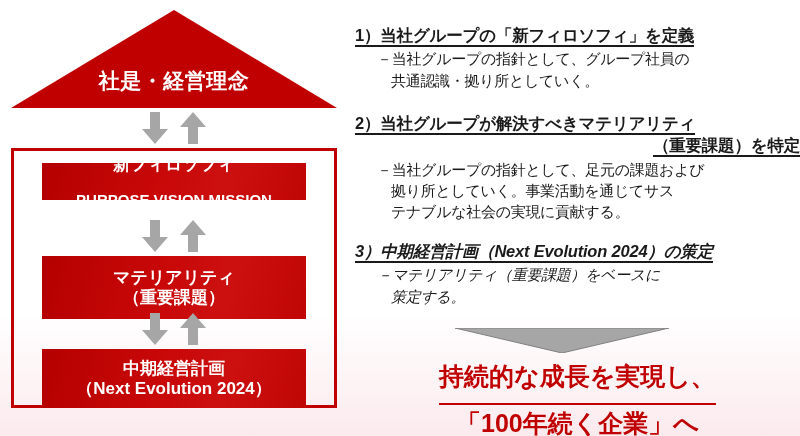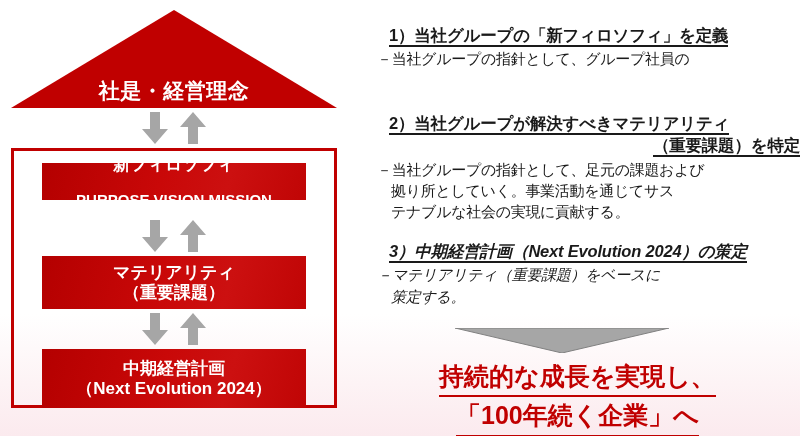--- a/index.html
+++ b/index.html
@@ -32,21 +32,21 @@
   .roof {
     position: absolute;
     left: 11px; top: 10px;
     width: 326px; height: 98px;
   }
   .roof svg { display:block; width:100%; height:100%; }
 
   .roof-label {
     position: absolute;
     left: 11px;
-    top: 80px;
+    top: 70px;
     width: 326px;
     text-align: center;
     color: #ffffff;
     font-size: 21px;
     font-weight: bold;
     letter-spacing: 0.5px;
     line-height: 1;
     white-space: nowrap;
   }
 
@@ -81,21 +81,21 @@
     white-space: nowrap;
   }
   .box .l2 {
     font-size: 15px;
     font-weight: bold;
     line-height: 1.15;
     white-space: nowrap;
     margin-top: 16px;
   }
   #box-philosophy { top: 163px; height: 37px; }
-  #box-materiality { top: 256px; height: 53px; }
+  #box-materiality { top: 256px; height: 63px; }
   #box-midplan    { top: 349px; height: 59px; }
 
   
   .arrow-pair {
     position: absolute;
     left: 125px;
     width: 98px;
     display: flex;
     justify-content: center;
     gap: 12px;
@@ -120,21 +120,20 @@
   .item-head {
     font-size: 16.5px;
     font-weight: bold;
     line-height: 1.35;
     letter-spacing: -0.2px;
     white-space: nowrap;
   }
   .item-head span.u {
     border-bottom: 2px solid #1a1a1a;
     padding-bottom: 1px;
-    margin-left: 34px;
   }
   .item-sub {
     margin-top: 2px;
     margin-left: 22px;
     font-size: 15px;
     line-height: 1.42;
     letter-spacing: -0.3px;
     white-space: nowrap;
   }
   .item-sub .cont { display: block; margin-left: 14px; }
@@ -154,21 +153,21 @@
     width: 445px;
     text-align: center;
     color: #c00000;
     font-weight: bold;
     font-size: 25px;
     line-height: 1.45;
   }
   #conclusion .cline {
     display: inline-block;
     border-bottom: 2px solid #c00000;
-    padding-bottom: 1px;
+    padding-bottom: 9px;
     white-space: nowrap;
   }
 </style>
 </head>
 <body>
 
 <div id="stage">
 
   <div id="house">
 
@@ -224,20 +223,21 @@
     </div>
 
   </div>
 
   <div id="textcol">
 
     <div class="item" id="item-1">
       <div class="item-head"><span class="u"><span>1）</span><span>当社グループの「新フィロソフィ」を定義</span></span></div>
       <div class="item-sub">
         <span>－当社グループの指針として、グループ社員の</span>
+        <span class="cont">共通認識・拠り所としていく。</span>
       </div>
     </div>
 
     <div class="item" id="item-2">
       <div class="item-head"><span class="u"><span>2）</span><span>当社グループが解決すべきマテリアリティ</span></span></div>
       <div class="item-head" style="margin-left:22px;text-align:right;"><span class="u">（重要課題）を特定</span></div>
       <div class="item-sub">
         <span>－当社グループの指針として、足元の課題および</span>
         <span class="cont">拠り所としていく。事業活動を通じてサス</span>
         <span class="cont">テナブルな社会の実現に貢献する。</span>

